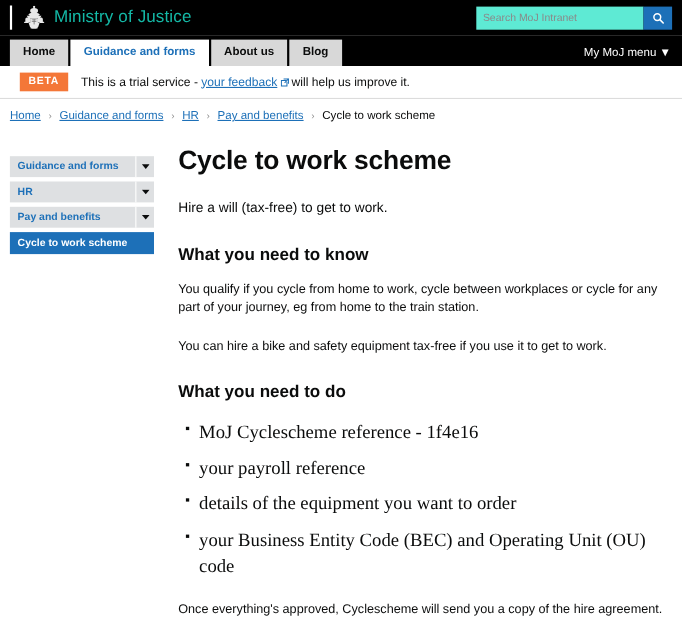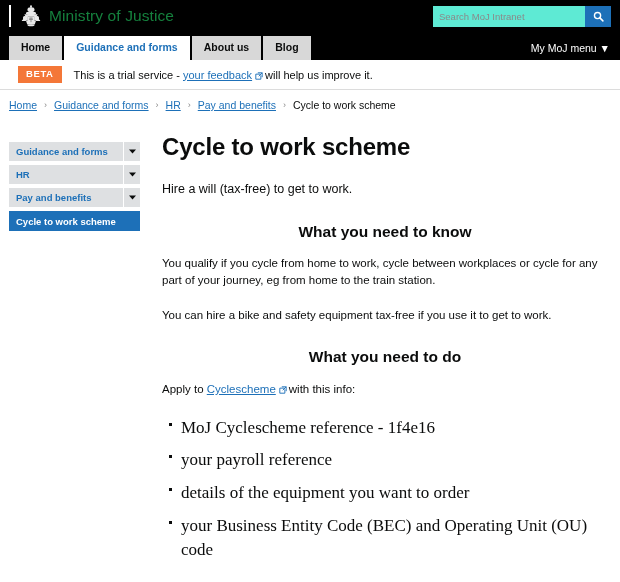--- a/index.html
+++ b/index.html
@@ -30,21 +30,21 @@
     margin-left: 9px;
     height: 22px;
   }
   .crest {
     width: 22px;
     height: 22px;
     flex: 0 0 22px;
     margin-right: 7px;
   }
   .brand-name {
-    color: #15803d;
+    color: #14b8a6;
     font-size: 15.5px;
     letter-spacing: 0.1px;
     white-space: nowrap;
   }
   .search-wrap {
     margin-left: auto;
     display: flex;
     align-items: center;
     height: 21px;
     width: 178px;
@@ -228,21 +228,20 @@
     margin: 0 0 19px 0;
     line-height: 1.15;
     letter-spacing: -0.2px;
   }
   h2.section-head {
     font-size: 15.5px;
     font-weight: bold;
     color: #0b0c0c;
     margin: 25px 0 14px 0;
     line-height: 1.2;
-    text-align: center;
   }
   p.para {
     font-size: 11.5px;
     color: #0b0c0c;
     margin: 0 0 18px 0;
     line-height: 1.45;
   }
   p.lede {
     font-size: 12.5px;
     margin-bottom: 0;
@@ -374,25 +373,20 @@
 
   <main class="content">
     <h1 class="page-title">Cycle to work scheme</h1>
     <p class="para lede">Hire a will (tax-free) to get to work.</p>
 
     <h2 class="section-head">What you need to know</h2>
     <p class="para">You qualify if you cycle from home to work, cycle between workplaces or cycle for any part of your journey, eg from home to the train station.</p>
     <p class="para">You can hire a bike and safety equipment tax-free if you use it to get to work.</p>
 
     <h2 class="section-head">What you need to do</h2>
-    <p class="para"><span>Apply to </span><span class="link">Cyclescheme</span><svg class="ext-icon" viewBox="0 0 12 12">
-        <path d="M4.2 1.2 H10.8 V7.8" fill="none" stroke="#1d70b8" stroke-width="1.4"></path>
-        <path d="M10.8 1.2 L5.6 6.4" fill="none" stroke="#1d70b8" stroke-width="1.4"></path>
-        <path d="M8 3.2 H1.2 V10.8 H8.8 V5" fill="none" stroke="#1d70b8" stroke-width="1.4"></path>
-      </svg><span>with this info:</span></p>
 
     <ul class="bullets">
       <li>MoJ Cyclescheme reference - 1f4e16</li>
       <li>your payroll reference</li>
       <li>details of the equipment you want to order</li>
       <li>your Business Entity Code (BEC) and Operating Unit (OU) code</li>
     </ul>
 
     <p class="para">Once everything's approved, Cyclescheme will send you a copy of the hire agreement.</p>
 

